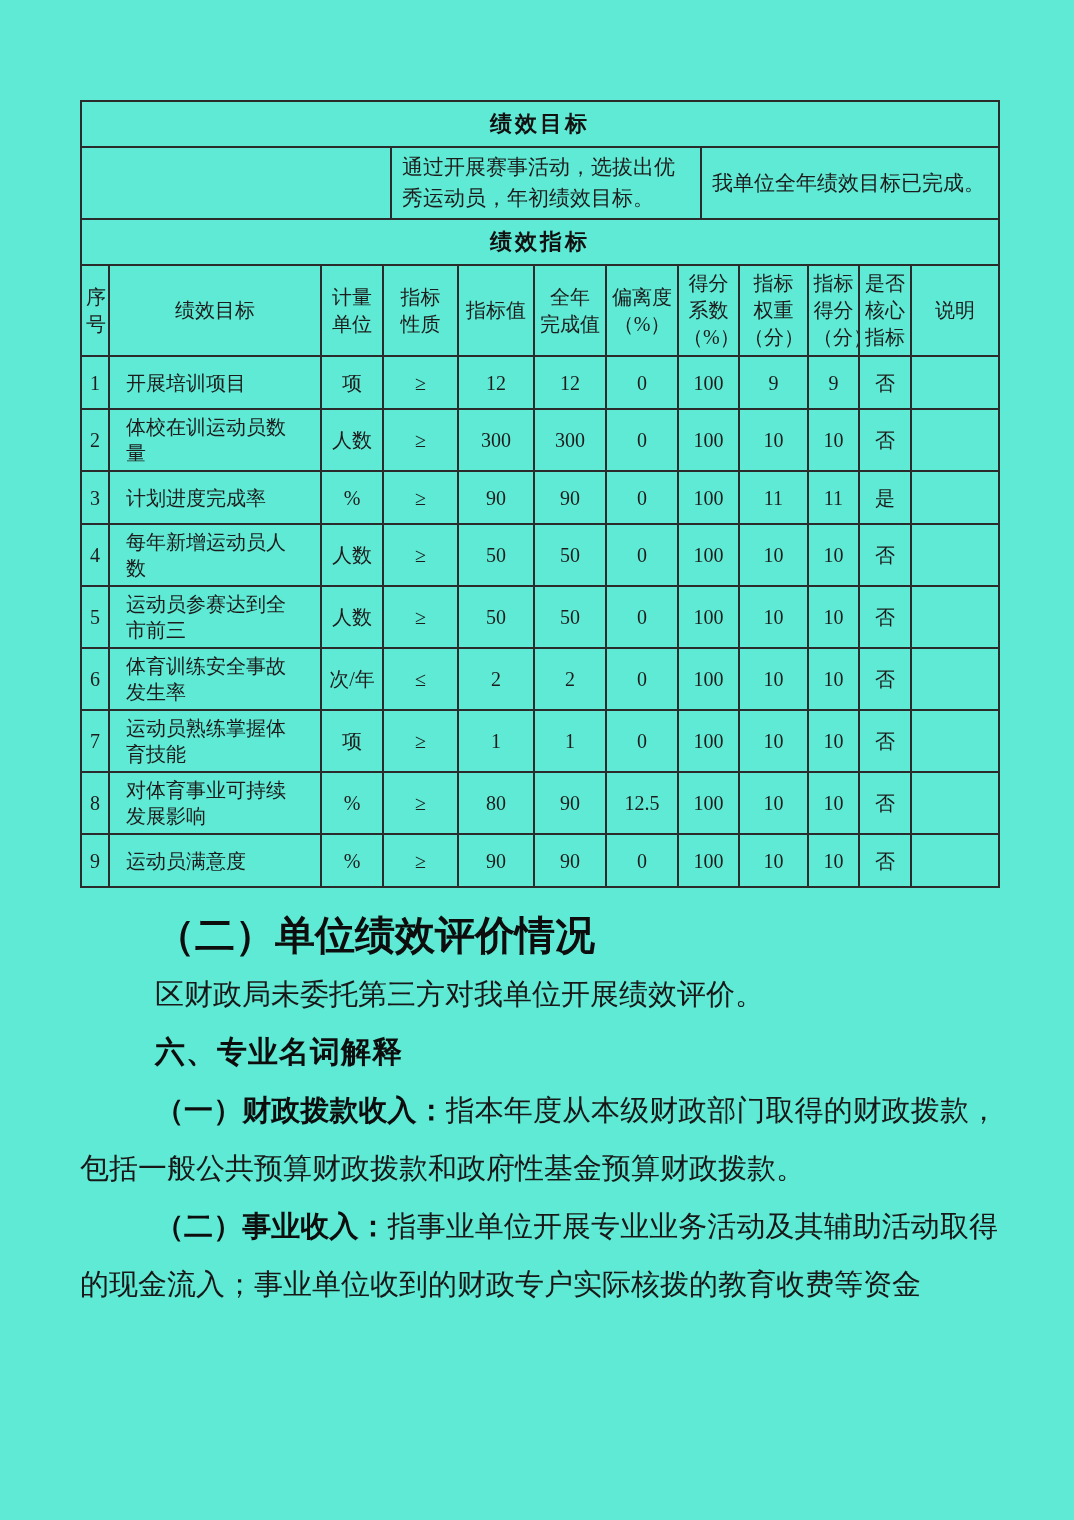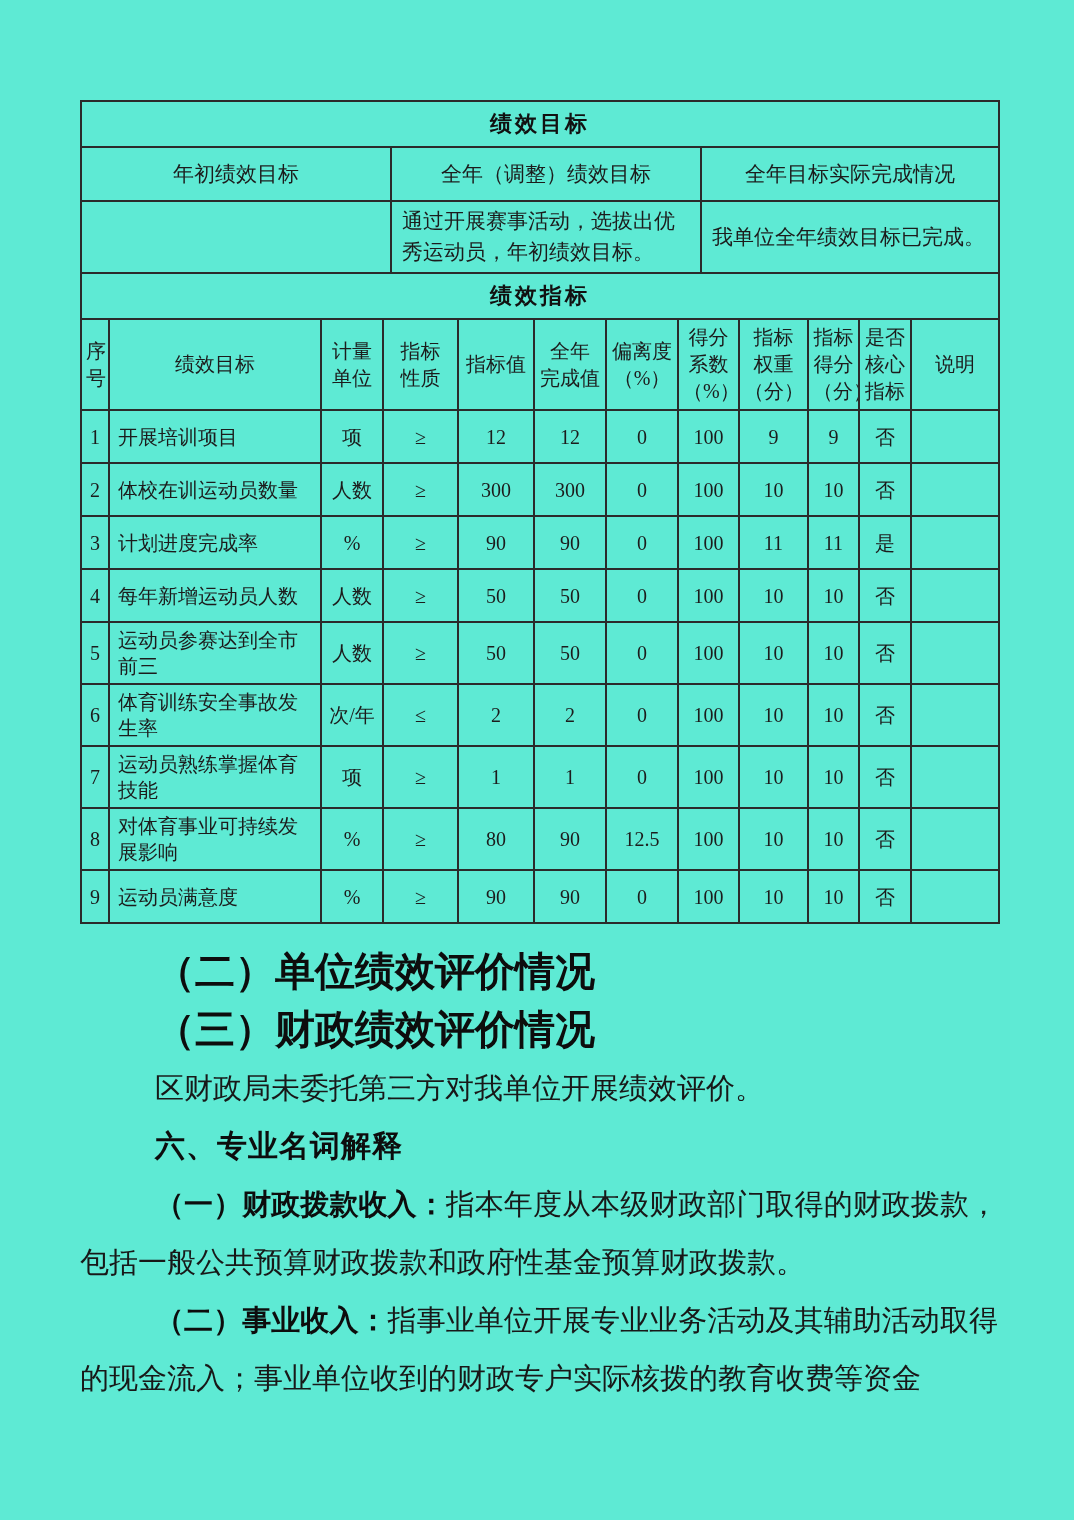--- a/index.html
+++ b/index.html
@@ -50,21 +50,21 @@
     line-height: 31px;
   }
   #indicator-table { margin-top: -2px; }
   .ih {
     height: 80px;
     white-space: pre-line;
     line-height: 27px;
     font-size: 20px;
   }
   .dr td { height: 43px; }
-  .dr .c1 { text-align: left; padding: 4px 8px; }
+  .dr .c1 { text-align: left; padding: 4px 16px; }
 
   
   .body-text {
     margin-top: 19px;
     font-size: 29px;
     line-height: 58px;
     text-align: justify;
     color: #181818;
   }
   .body-text p { margin: 0; text-indent: 75px; }
@@ -91,25 +91,20 @@
 
     <table id="goal-table">
       <colgroup>
           <col style="width:310px">
           <col style="width:310px">
           <col style="width:298px">
         </colgroup>
       <tbody>
           <tr>
         <td colspan="3" class="title-cell">绩效目标</td>
-      </tr>
-      <tr class="goal-head">
-        <td>年初绩效目标</td>
-        <td>全年（调整）绩效目标</td>
-        <td>全年目标实际完成情况</td>
       </tr>
       <tr class="goal-body">
         <td></td>
         <td class="goal-text-cell">通过开展赛事活动，选拔出优秀运动员，年初绩效目标。</td>
         <td class="goal-text-cell">我单位全年绩效目标已完成。</td>
       </tr>
     </tbody>
       </table>
 
     <table id="indicator-table">
@@ -284,21 +279,20 @@
             <td class="c8">10</td>
             <td class="c9">10</td>
             <td class="c10">否</td>
             <td class="c11"></td>
           </tr>
         </tbody>
     </table>
 
     <div class="body-text">
       <p class="h2">（二）单位绩效评价情况</p>
-      <p class="h2">（三）财政绩效评价情况</p>
       <p>区财政局未委托第三方对我单位开展绩效评价。</p>
       <p class="h1">六、专业名词解释</p>
       <p><span class="lead">（一）财政拨款收入：</span><span>指本年度从本级财政部门取得的财政拨款，包括一般公共预算财政拨款和政府性基金预算财政拨款。</span></p>
       <p><span class="lead">（二）事业收入：</span><span>指事业单位开展专业业务活动及其辅助活动取得的现金流入；事业单位收到的财政专户实际核拨的教育收费等资金</span></p>
     </div>
 
   </div>
 </div>
 
 </body></html>

